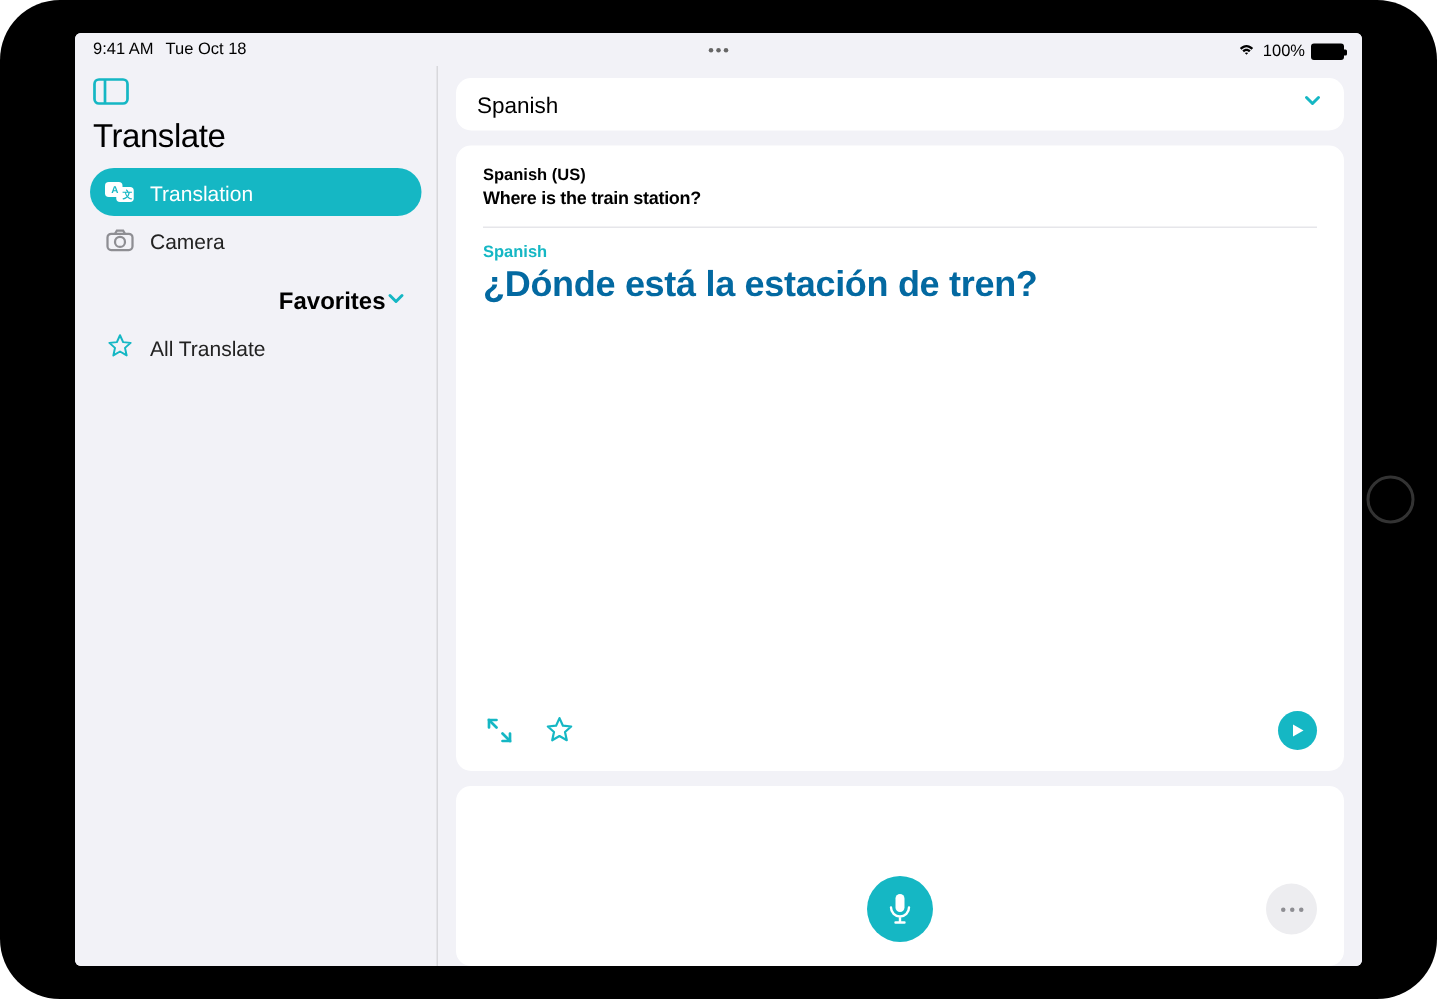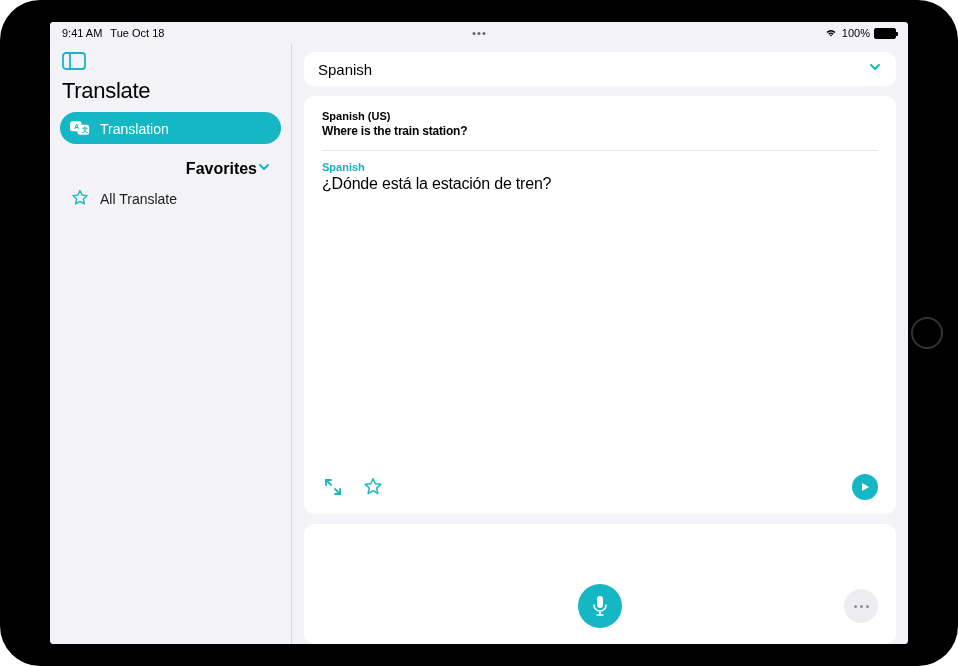--- a/index.html
+++ b/index.html
@@ -52,21 +52,21 @@
     .lang-text { display:flex; flex-direction:column; }
     .lang-main { font-size:15px; font-weight:500; color:#000; }
     .lang-sub { font-size:11px; color:#888; margin-top:-1px; }
     .translation-card {
       background:#fff; border-radius:10px; padding:14px 18px 14px 18px; flex:1; display:flex; flex-direction:column; min-height:320px;
     }
     .src-label { font-size:11px; font-weight:600; color:#000; }
     .src-text { font-size:12px; font-weight:700; margin-top:2px; letter-spacing:-0.2px; }
     .divider { height:1px; background:#e6e6ea; margin:12px 0 10px 0; }
     .tgt-label { font-size:11px; font-weight:600; color:#15b7c4; }
-    .tgt-text { font-size:16px; font-weight:400; color:#000000; margin-top:2px; letter-spacing:-0.2px; }
+    .tgt-text { font-size:24px; font-weight:700; color:#0369a1; margin-top:2px; letter-spacing:-0.2px; }
     .card-spacer { flex:1; }
     .card-actions { display:flex; align-items:center; justify-content:space-between; margin-top:10px; }
     .card-actions-left { display:flex; gap:18px; align-items:center; }
     .icon-btn { width:22px; height:22px; color:#15b7c4; display:flex; align-items:center; justify-content:center; }
     .play-btn { width:26px; height:26px; background:#15b7c4; border-radius:50%; display:flex; align-items:center; justify-content:center; }
     .input-card {
       background:#fff; border-radius:10px; padding:14px 18px 16px 18px; display:flex; flex-direction:column; min-height:120px; position:relative;
     }
     .input-placeholder { font-size:22px; font-weight:600; color:#c7c7cc; }
     .input-actions { display:flex; align-items:center; justify-content:center; gap:18px; margin-top:auto; position:relative; }
@@ -119,20 +119,30 @@
             <span class="nav-icon">
               <svg viewBox="0 0 24 20" width="20" height="18">
                   <rect x="0" y="2" width="14" height="12" rx="3" fill="#fff"></rect>
                   <rect x="9" y="6" width="14" height="12" rx="3" fill="#fff"></rect>
                   <text x="5" y="11" font-size="8" fill="#15b7c4" font-weight="700">A</text>
                   <text x="14" y="15" font-size="8" fill="#15b7c4" font-weight="700">文</text>
                 </svg>
             </span>
             <span>Translation</span>
           </div>
+          <div class="nav-item">
+            <span class="nav-icon">
+              <svg viewBox="0 0 24 20" width="20" height="18">
+                  <rect x="2" y="5" width="20" height="13" rx="3" fill="none" stroke="#8e8e93" stroke-width="1.8"></rect>
+                  <circle cx="12" cy="11.5" r="4" fill="none" stroke="#8e8e93" stroke-width="1.8"></circle>
+                  <path d="M8 5l1.5-2.5h5L16 5" fill="none" stroke="#8e8e93" stroke-width="1.8"></path>
+                </svg>
+            </span>
+            <span>Camera</span>
+          </div>
         </div>
 
         <div class="favorites-header">
           <span>Favorites</span>
           <span>
             <svg class="chevron-down" viewBox="0 0 14 14">
                 <path d="M3 5l4 4 4-4" fill="none" stroke="#15b7c4" stroke-width="2" stroke-linecap="round" stroke-linejoin="round"></path>
               </svg>
           </span>
         </div>

